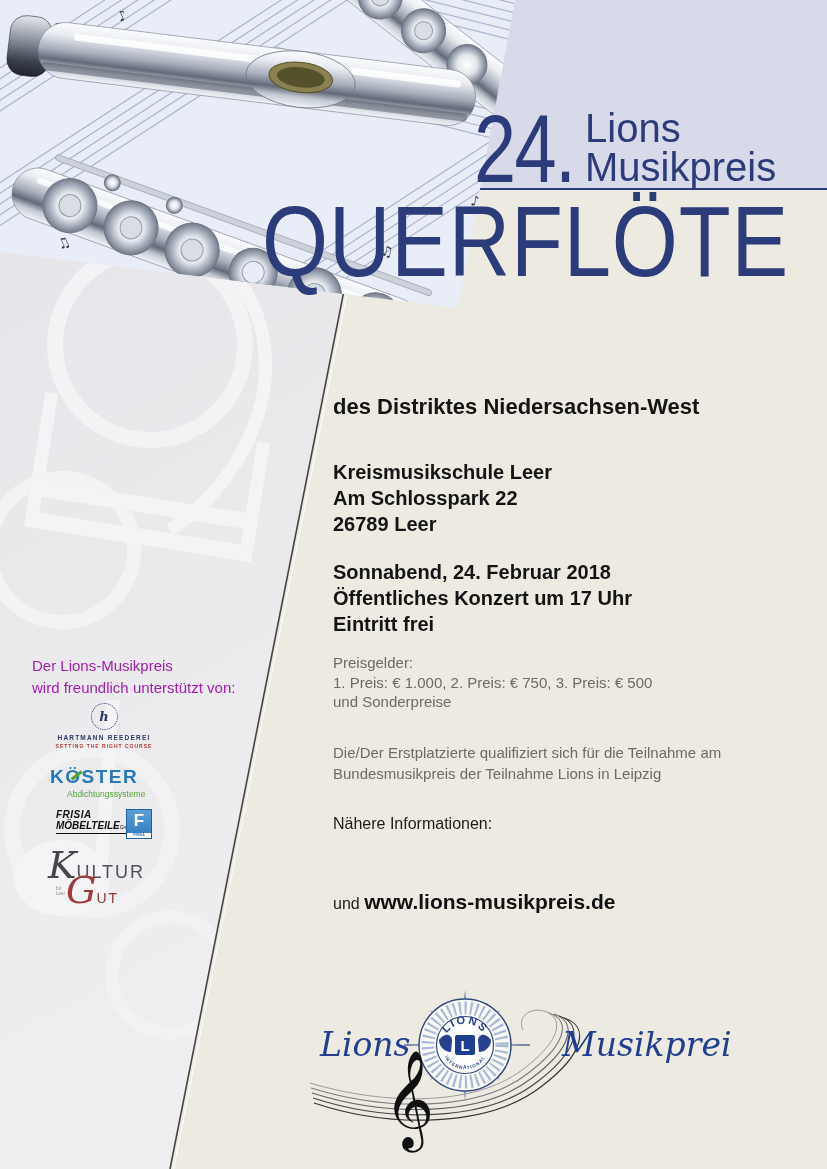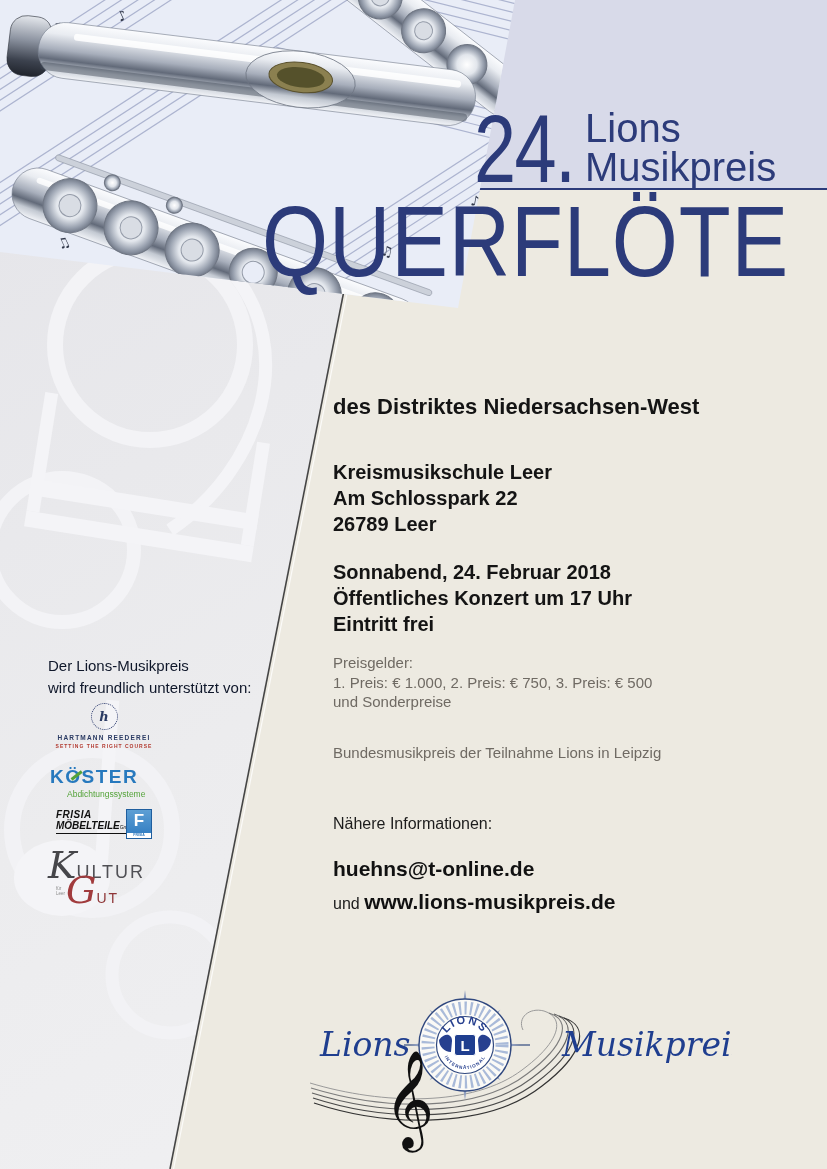--- a/index.html
+++ b/index.html
@@ -41,21 +41,21 @@
   .event { top:547px; font-size:20px; font-weight:bold; line-height:26px; }
   .prizes { top:641px; font-size:15px; line-height:19.5px; color:#6F6A63; }
   .qual   { top:730px; font-size:15px; line-height:21px; color:#6F6A63; }
   .contact-heading { top:803px; font-size:16px; color:#1c1c1c; }
   .email  { top:845px; font-size:21px; font-weight:bold; color:#111; }
   .webline{ top:878px; font-size:16px; color:#1c1c1c; }
   .webline .site { font-size:21px; font-weight:bold; color:#111; }
 
   
   .sp { position:absolute; z-index:5; }
-  .sp-intro { left:48px; top:655px; font-size:15px; line-height:22px; color:#0f172a; }
+  .sp-intro { left:32px; top:655px; font-size:15px; line-height:22px; color:#a21caf; }
   .hartmann { left:44px; top:703px; width:120px; text-align:center; }
   .h-circle { width:27px; height:27px; margin:0 auto; border:1px dotted #2C3B6E;
               border-radius:50%; display:flex; align-items:center; justify-content:center; }
   .h-mono { font-family:"DejaVu Serif", serif; font-style:italic; font-weight:bold;
             font-size:13px; color:#2A3A63; }
   .h-name { margin-top:4px; font-size:6.5px; font-weight:bold; letter-spacing:1.2px; color:#2A3A63; }
   .h-tag  { margin-top:2px; font-size:5px; font-weight:bold; letter-spacing:1px; color:#B23A30; }
   .koester { left:50px; top:766px; position:absolute; }
   .k-name { font-size:19px; font-weight:800; letter-spacing:1.5px; color:#2779BE; position:relative; }
   .k-slash { position:absolute; left:20px; top:8px; width:13px; height:2.6px;
@@ -245,25 +245,25 @@
     <div>Eintritt frei</div>
   </div>
 
   <div class="col prizes">
     <div>Preisgelder:</div>
     <div>1. Preis: € 1.000, 2. Preis: € 750, 3. Preis: € 500</div>
     <div>und Sonderpreise</div>
   </div>
 
   <div class="col qual">
+    <div>Die/Der Erstplatzierte qualifiziert sich für die Teilnahme am</div>
     <div>Bundesmusikpreis der Teilnahme Lions in Leipzig</div>
   </div>
 
   <div class="col contact-heading">Nähere Informationen:</div>
-  <div class="col email">huehns@t-online.de</div>
   <div class="col webline">
     <span>und</span>
     <span class="site">www.lions-musikpreis.de</span>
   </div>
 
   <div class="sp sp-intro">
     <div>Der Lions-Musikpreis</div>
     <div>wird freundlich unterstützt von:</div>
   </div>
 

